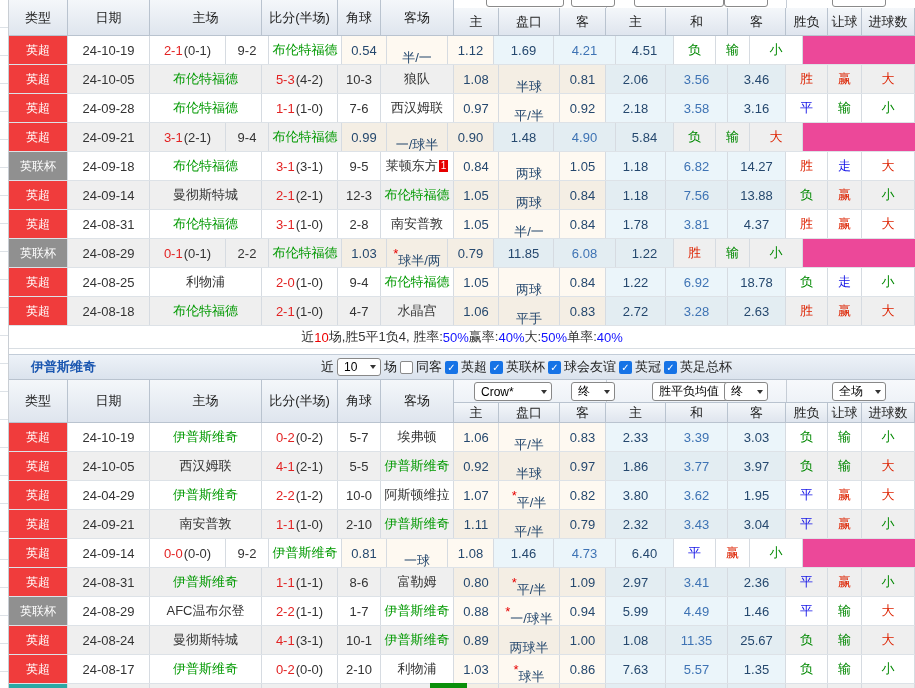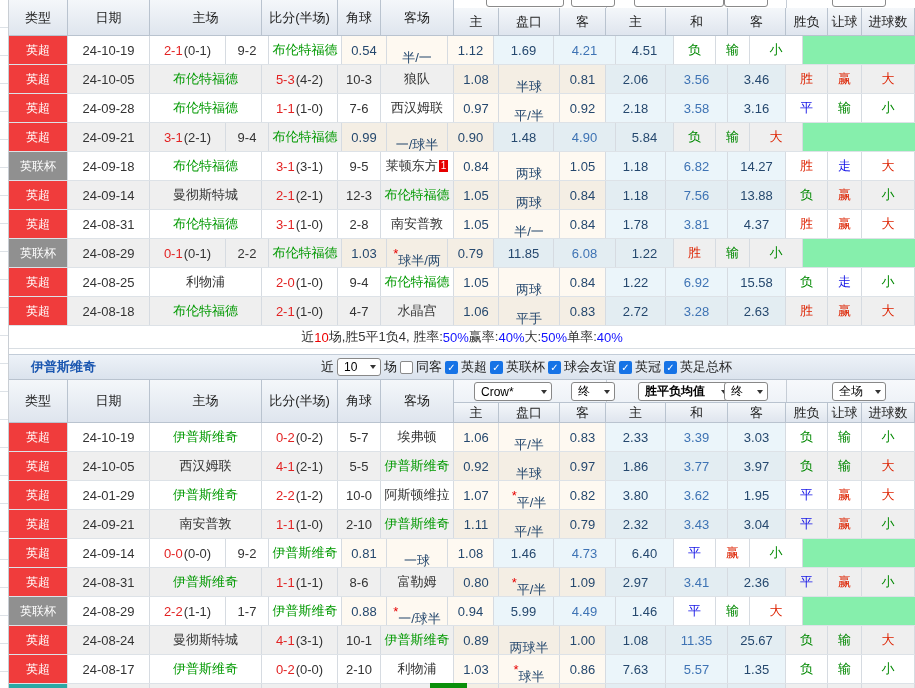--- a/index.html
+++ b/index.html
@@ -1,16 +1,16 @@
 <!DOCTYPE html>
 <html><head>
 <meta charset="utf-8">
 <style>
   html,body{margin:0;padding:0;background:#fff;}
-  .page{position:relative;width:915px;height:688px;overflow:hidden;background:#86efac;
+  .page{position:relative;width:915px;height:688px;overflow:hidden;background:#ec4899;
         font-family:"Liberation Sans","DejaVu Sans",sans-serif;font-size:13px;color:#333;}
   .leftstrip{position:absolute;left:0;top:0;width:8px;height:688px;border-right:1px solid #c9ced4;
         background:repeating-linear-gradient(to bottom,#fff 0 27px,#dde2e7 27px 28px);}
   .content{position:absolute;left:9px;top:0;width:906px;}
   
   .c{flex:0 0 auto;display:flex;align-items:center;justify-content:center;box-sizing:border-box;
      border-right:1px solid #d6dbe1;overflow:hidden;white-space:nowrap;height:100%;}
   .c1{width:59px}.c2{width:82px}.c3{width:112px}.c4{width:76px}.c5{width:43px}.c6{width:73px}
   .c7{width:45px}.c8{width:61px}.c9{width:46px}.c10{width:60px}.c11{width:62px}.c12{width:58px}
   .c13{width:42px}.c14{width:34px}.c15{width:53px}
@@ -69,21 +69,21 @@
   .sectitle{margin-left:22px;font-weight:bold;color:#1a56b0;}
   .barctl{position:absolute;left:312px;top:0;height:100%;display:flex;align-items:center;
           gap:3px;color:#222;}
   
   .selbox{box-sizing:border-box;background:#fff;border:1px solid #888;border-radius:3px;
           display:flex;align-items:center;justify-content:space-between;
           padding:0 4px 0 6px;font-size:12px;color:#000;cursor:default;}
   .selbox .car{width:0;height:0;border-left:3.5px solid transparent;border-right:3.5px solid transparent;
           border-top:4px solid #333;margin-left:4px;flex:0 0 auto;}
   .ddabs{position:absolute;top:2px;height:19px;}
-  .s1{left:20px;width:78px;}.s2{left:117px;width:44px;}.s3{left:184px;width:94px;font-weight:bold;}
+  .s1{left:20px;width:78px;}.s2{left:117px;width:44px;}.s3{left:198px;width:94px;}
   .s4{left:270px;width:44px;}.s5{left:378px;width:54px;}
   .fragbox{position:absolute;bottom:1px;height:12px;background:#fff;border:1px solid #8a8a8a;
           border-radius:0 0 3px 3px;box-sizing:border-box;}
   
   .cb{width:13px;height:13px;box-sizing:border-box;border-radius:2px;display:inline-flex;
       align-items:center;justify-content:center;flex:0 0 auto;}
   .cb.off{background:#fff;border:1px solid #8a8a8a;}
   .cb.on{background:#1673e6;color:#fff;font-size:10px;font-weight:bold;}
   .cb.on::after{content:"✓";}
   .greenbar{position:absolute;left:430px;top:683px;width:37px;height:5px;background:#0a8f0a;}
@@ -369,21 +369,21 @@
               <span class="tm" data-c="g">布伦特福德</span>
             </div>
             <div class="c c7 cw num">1.05</div>
             <div class="c c8 cw">
               <span class="star"></span>
               <span class="pan">两球</span>
             </div>
             <div class="c c9 cw num">0.84</div>
             <div class="c c10 cm num">1.22</div>
             <div class="c c11 cm numb">6.92</div>
-            <div class="c c12 cm num">15.58</div>
+            <div class="c c12 cm num">18.78</div>
             <div class="c c13 oc" data-c="g">负</div>
             <div class="c c14 oc" data-c="b">走</div>
             <div class="c c15 oc" data-c="g">小</div>
           </div>
         <div class="tr">
             <div class="c c1 cl1">
               <div class="lg" data-c="r">英超</div>
             </div>
             <div class="c c2">24-08-18</div>
             <div class="c c3">
@@ -555,21 +555,21 @@
             <div class="c c11 cm numb">3.77</div>
             <div class="c c12 cm num">3.97</div>
             <div class="c c13 oc" data-c="g">负</div>
             <div class="c c14 oc" data-c="g">输</div>
             <div class="c c15 oc" data-c="r">大</div>
           </div>
         <div class="tr">
             <div class="c c1 cl1">
               <div class="lg" data-c="r">英超</div>
             </div>
-            <div class="c c2">24-01-29</div>
+            <div class="c c2">24-04-29</div>
             <div class="c c3">
               <span class="tm" data-c="g">伊普斯维奇</span>
             </div>
             <div class="c c4">
               <span class="sc">2-2</span>
               <span class="hf">(1-2)</span>
             </div>
             <div class="c c5">10-0</div>
             <div class="c c6">
               <span class="tm" data-c="">阿斯顿维拉</span>
@@ -669,20 +669,23 @@
             <div class="c c12 cm num">2.36</div>
             <div class="c c13 oc" data-c="b">平</div>
             <div class="c c14 oc" data-c="r">赢</div>
             <div class="c c15 oc" data-c="g">小</div>
           </div>
         <div class="tr">
             <div class="c c1 cl1">
               <div class="lg" data-c="gy">英联杯</div>
             </div>
             <div class="c c2">24-08-29</div>
+            <div class="c c3">
+              <span class="tm" data-c="">AFC温布尔登</span>
+            </div>
             <div class="c c4">
               <span class="sc">2-2</span>
               <span class="hf">(1-1)</span>
             </div>
             <div class="c c5">1-7</div>
             <div class="c c6">
               <span class="tm" data-c="g">伊普斯维奇</span>
             </div>
             <div class="c c7 cw num">0.88</div>
             <div class="c c8 cw">

